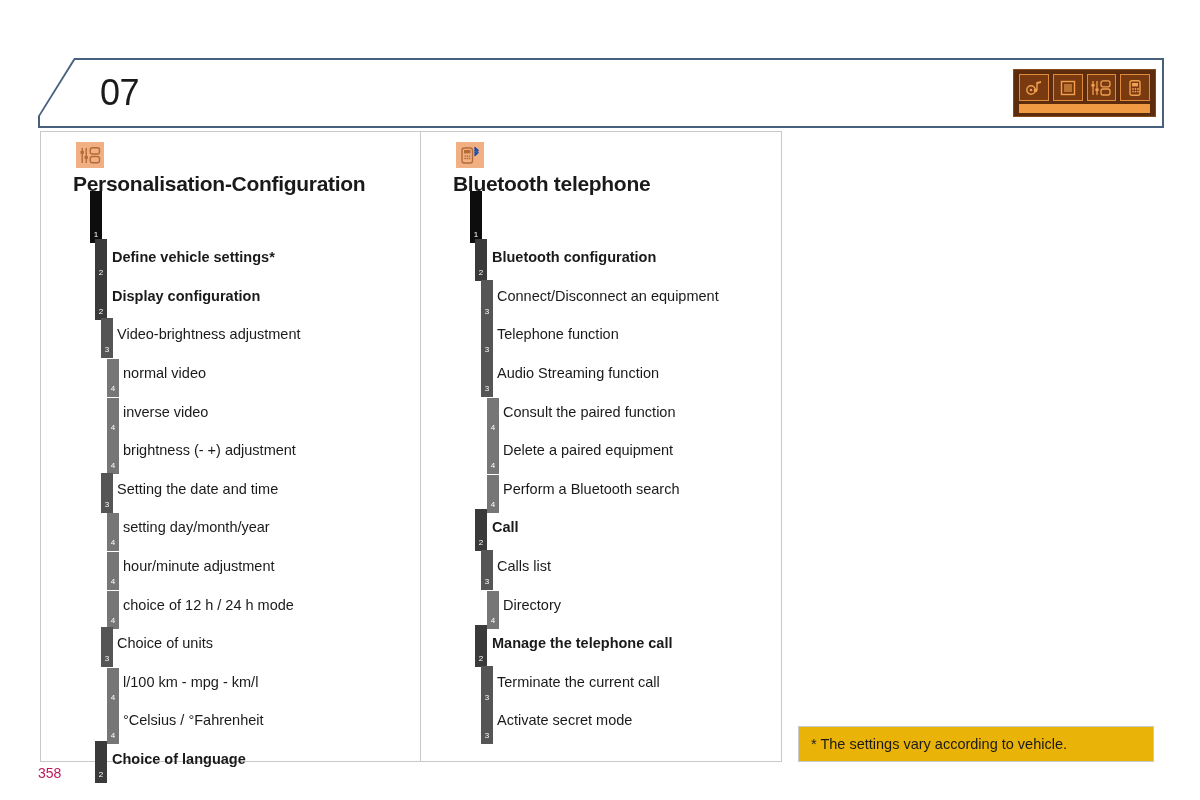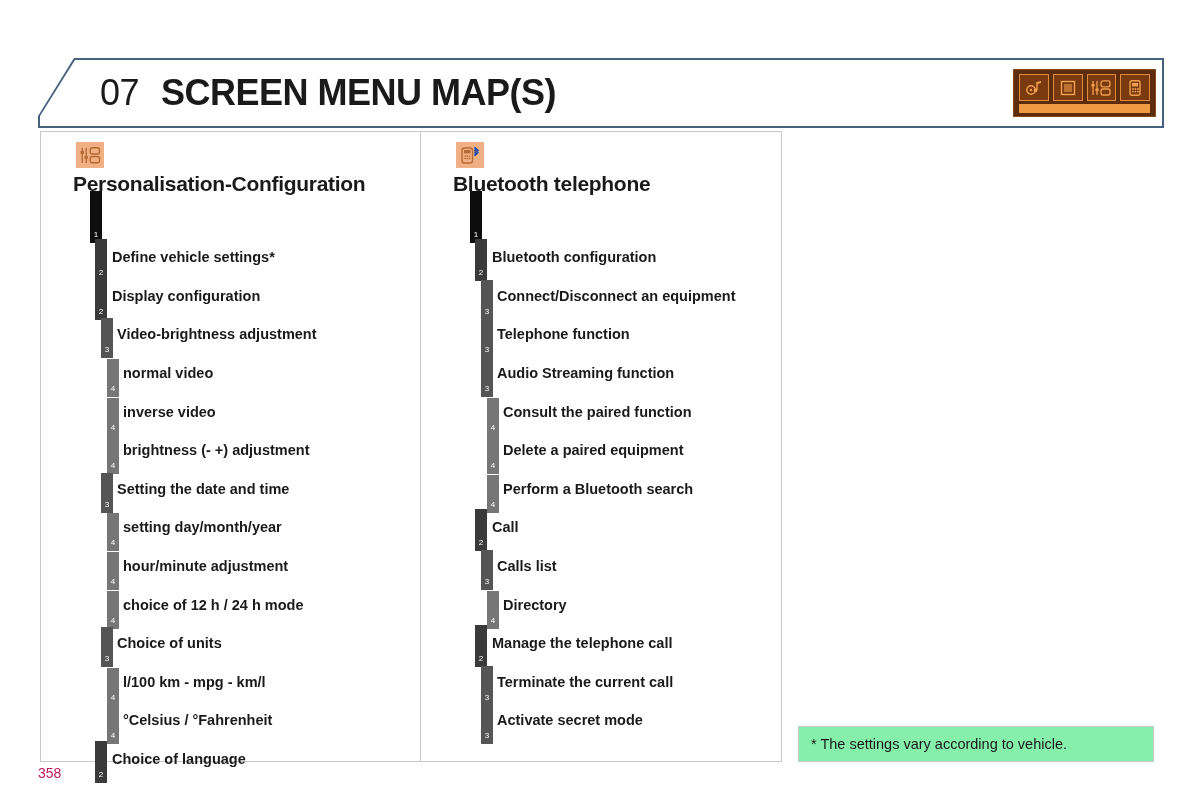--- a/index.html
+++ b/index.html
@@ -161,21 +161,20 @@
     right: 0;
     bottom: 4px;
     text-align: center;
   }
   .row-label {
     position: absolute;
     bottom: 18px;
     font-size: 14.5px;
     color: #1a1a1a;
     white-space: nowrap;
-    font-weight: bold;
   }
   .row-label.bold { font-weight: bold; }
 
   
   .lvl1 .lvl-marker { left: 49px;  height: 52px; background: #0d0d0d; }
 
   .lvl2 .lvl-marker { left: 54px;  height: 42px; background: #3a3a3a; }
   .lvl2 .row-label  { left: 71px; }
 
   .lvl3 .lvl-marker { left: 60px;  height: 40px; background: #555555; }
@@ -185,21 +184,21 @@
   .lvl4 .row-label  { left: 82px; }
 
   
   #footnote-box {
     position: absolute;
     left: 798px;
     top: 726px;
     width: 356px;
     height: 36px;
     border: 1px solid #c9c9c9;
-    background: #86efac;
+    background: #eab308;
     box-sizing: border-box;
     display: flex;
     align-items: center;
     padding-left: 12px;
   }
   #footnote-text {
     font-size: 14.5px;
     color: #1a1a1a;
     white-space: nowrap;
   }
@@ -214,21 +213,20 @@
   }
 </style>
 </head>
 <body>
 
 <div id="header-bar">
   <div class="hdr-outline"></div>
   <div class="hdr-inner"></div>
   <div id="chapter-title">
     <span id="chapter-number">07</span>
-    <span id="chapter-name">SCREEN MENU MAP(S)</span>
   </div>
 </div>
 
 <div id="chapter-icon-strip">
   <div class="tiles">
     <div class="tile">
       <svg width="20" height="18" viewBox="0 0 20 18">
         <circle cx="7" cy="11" r="4.2" fill="none" stroke="#f0a050" stroke-width="1.4"></circle>
         <circle cx="7" cy="11" r="1.3" fill="#f0a050"></circle>
         <path d="M13 3 L13 11" stroke="#f0a050" stroke-width="1.4" fill="none"></path>

